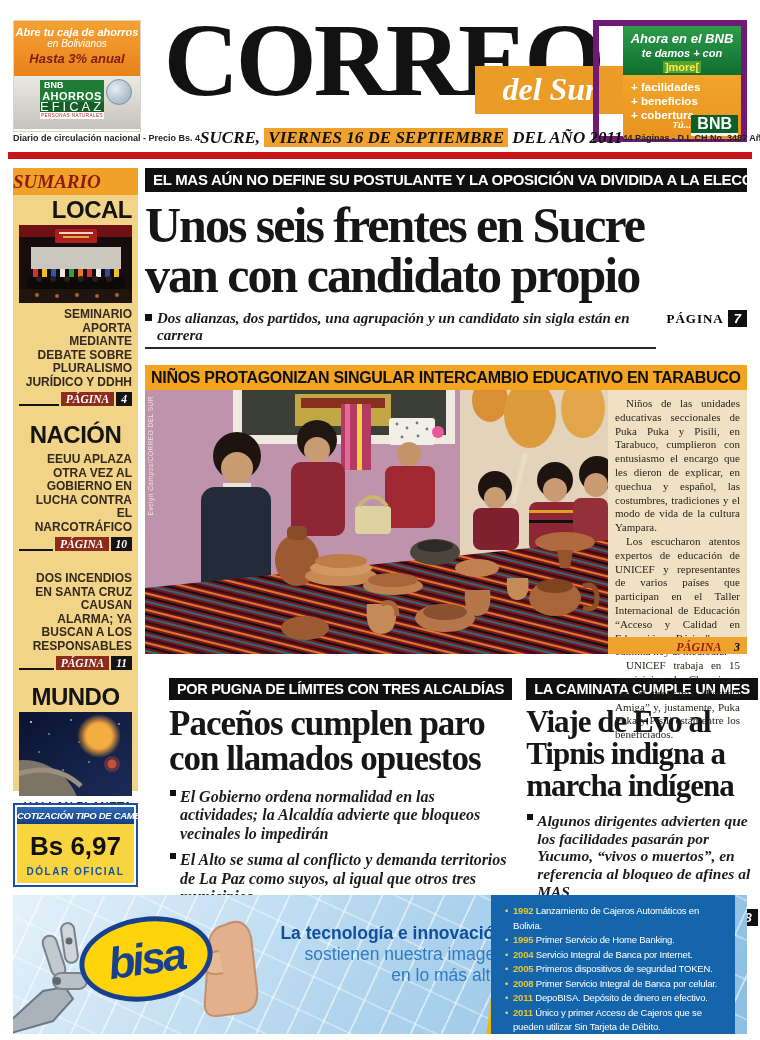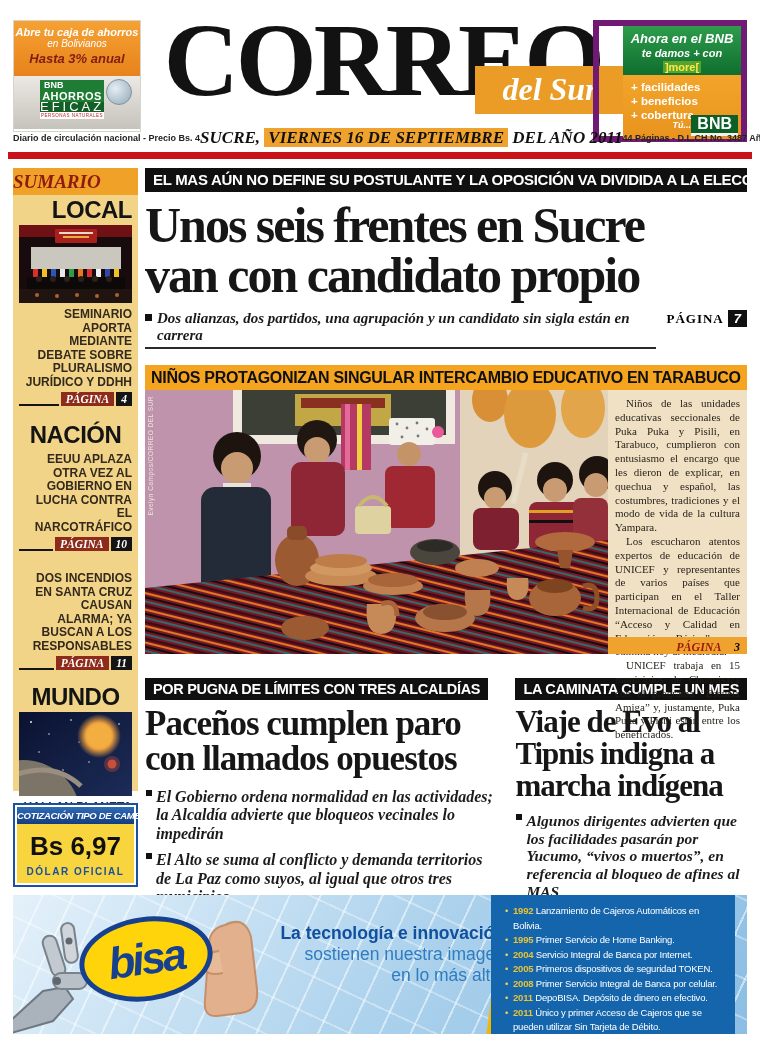--- a/index.html
+++ b/index.html
@@ -100,21 +100,21 @@
   .f-text{width:139px;background:#f0e0c4;padding:7px 7px 0 7px;position:relative;box-sizing:border-box;}
   .f-text p{font-family:"Liberation Serif",serif;font-size:11px;line-height:13.8px;text-align:justify;
       margin:0;text-indent:11px;color:#241f18;}
   .f-page{position:absolute;left:0;right:0;bottom:0;background:#f0a22e;height:17px;line-height:17px;
       text-align:right;padding:0 7px;}
   .f-page .lbl{color:#9c1a10;font-family:"Liberation Serif",serif;font-style:italic;font-weight:bold;font-size:12px;}
   .f-page .num{color:#101010;font-family:"Liberation Serif",serif;font-style:italic;font-weight:bold;
       font-size:12px;margin-left:8px;}
 
   .stories{display:flex;margin-top:24px;}
-  .st-left{width:358px;margin-right:14px;}
+  .st-left{width:358px;margin-right:14px;margin-left:24px;}
   .st-right{flex:1;}
   .st-kicker{display:inline-block;background:#101010;color:#fff;font-weight:bold;font-size:14.5px;
       line-height:22px;padding:0 8px;letter-spacing:-.3px;white-space:nowrap;}
   .h-left{font-family:"Liberation Serif",serif;font-weight:bold;font-size:35px;line-height:1.0;
       letter-spacing:-1px;color:#161616;margin:6px 0 12px 0;}
   .h-right{font-family:"Liberation Serif",serif;font-weight:bold;font-size:31px;line-height:1.03;
       letter-spacing:-1px;color:#161616;margin:6px 0 10px 0;}
   .bullet{position:relative;padding-left:11px;font-family:"Liberation Serif",serif;font-style:italic;
       font-weight:bold;font-size:16px;line-height:1.15;color:#1c1c1c;margin-bottom:8px;}
   .bullet.small{font-size:15.5px;}

